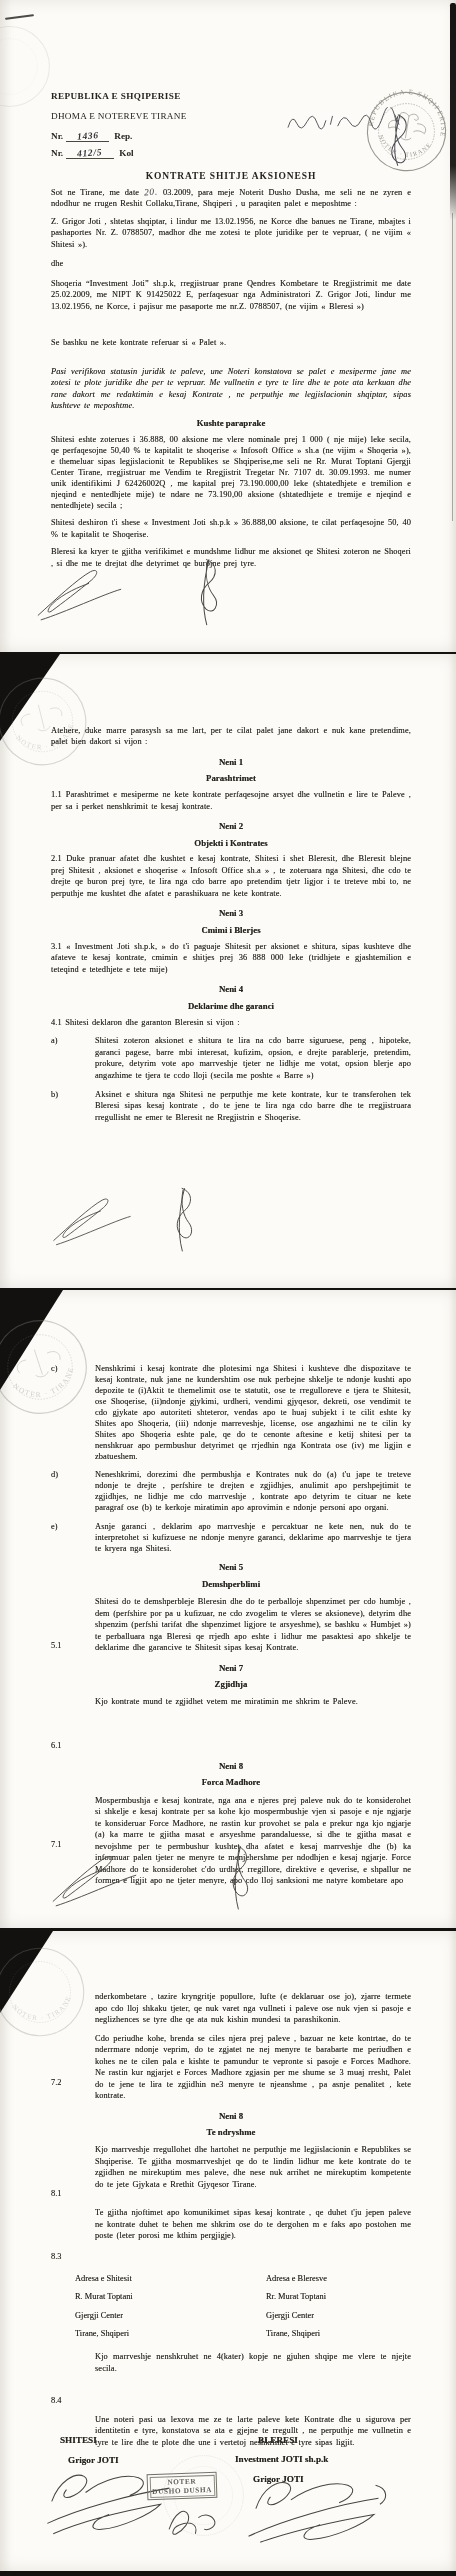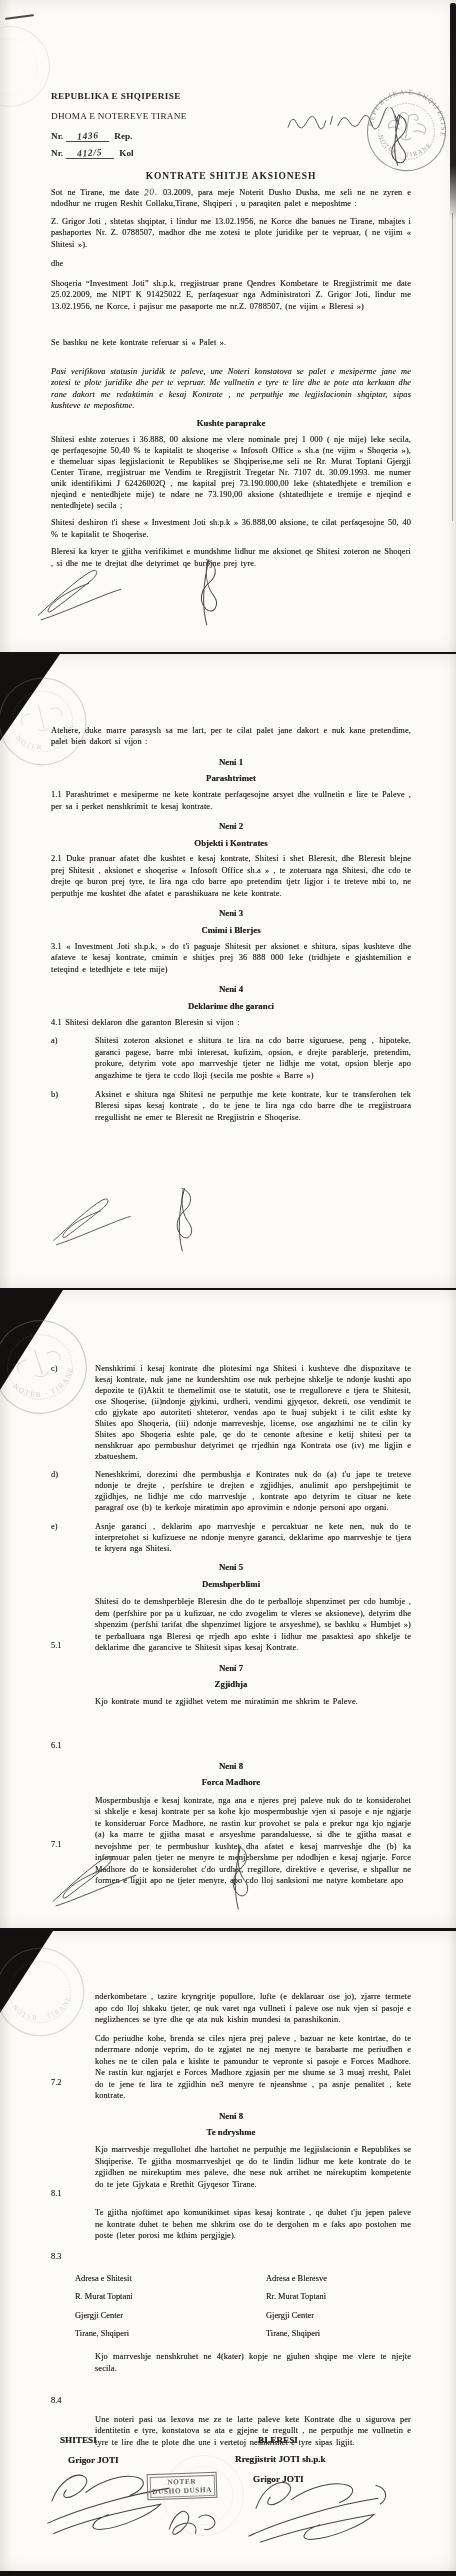--- a/index.html
+++ b/index.html
@@ -298,21 +298,21 @@
     <div class="sigzone">
 
       <svg class="stamp" style="position:absolute;left:156px;top:13.2px;opacity:.22" width="95" height="95" viewBox="0 0 150 150">
         <circle cx="75" cy="75" r="63" fill="none" stroke="currentColor" stroke-width="1.4" stroke-dasharray="1.5 1.5"></circle>
         <circle cx="75" cy="75" r="46" fill="none" stroke="currentColor" stroke-width=".9" stroke-dasharray="1.5 1.5"></circle>
       </svg>
 
       <span class="cap" style="left:60px;top:0">SHITESI</span>
       <span class="cap" style="left:258px;top:0">BLERESI</span>
       <span class="nm" style="left:68px;top:20px">Grigor JOTI</span>
-      <span class="nm" style="left:235px;top:19px">Rregjistrit JOTI  sh.p.k</span>
+      <span class="nm" style="left:235px;top:19px">Investment JOTI  sh.p.k</span>
       <span class="nm" style="left:253px;top:39px">Grigor JOTI</span>
 
       <svg class="sig" style="left:40px;top:31px" width="147" height="81" viewBox="0 0 200 110">
         <path d="M16 48 C26 20 48 8 60 14 C70 20 58 34 46 40 C34 46 28 42 36 32 M62 36 C86 18 116 10 134 16 C148 21 138 34 122 40 M10 78 C52 58 126 38 176 30 M18 92 C60 74 120 60 164 52 C150 66 110 84 84 86 C64 88 70 74 94 66" fill="none" stroke="#45453f" stroke-width="1.4"></path>
       </svg>
       <svg class="sig" style="left:242px;top:40px" width="162" height="73" viewBox="0 0 220 100">
         <path d="M18 46 C28 16 50 6 62 12 C72 18 60 32 48 38 C36 44 30 40 38 30 M66 34 C92 16 124 8 144 14 C158 19 148 32 132 38 M182 14 C198 18 200 32 188 40 M8 84 C54 62 132 40 186 32 M24 92 C70 76 134 62 180 54 C166 68 124 86 96 88 C76 90 82 76 106 68" fill="none" stroke="#45453f" stroke-width="1.4"></path>
       </svg>
 
       <div class="rstamp" style="left:147px;top:38px">

